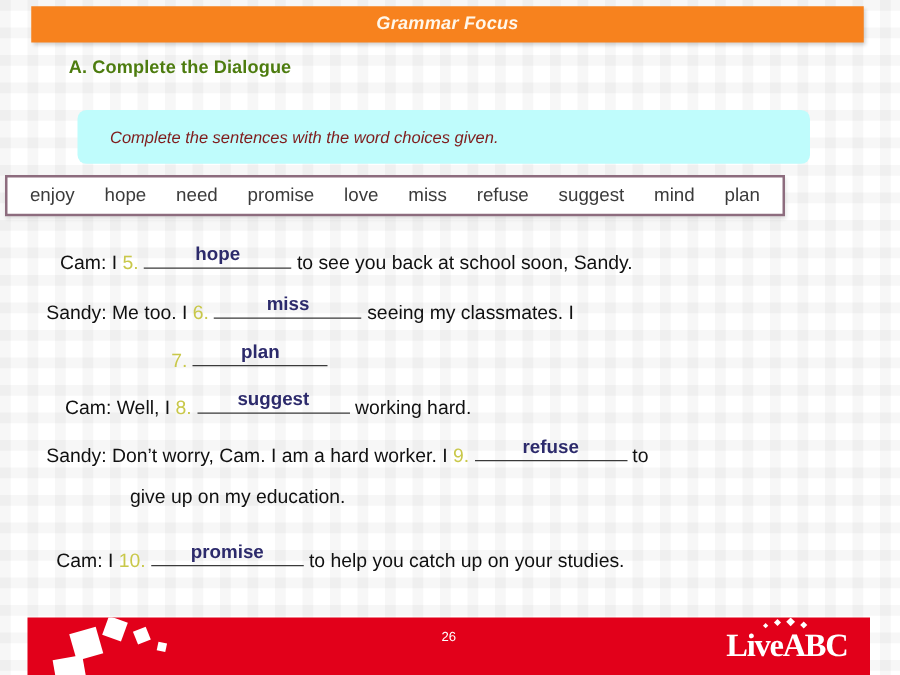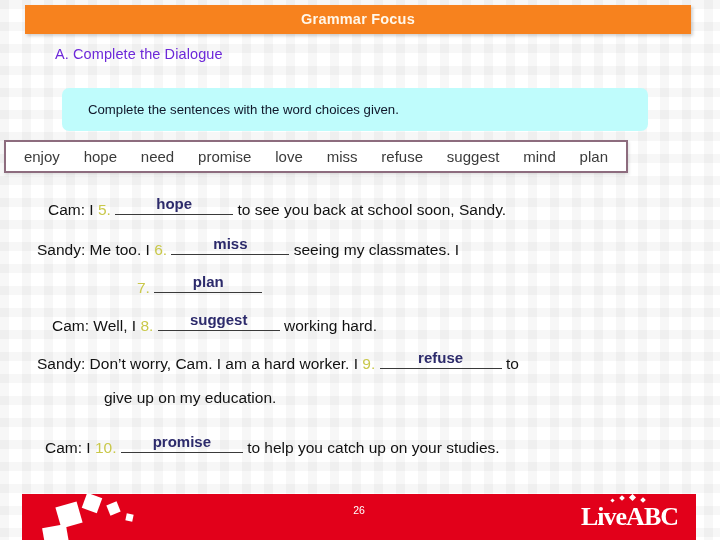--- a/index.html
+++ b/index.html
@@ -37,20 +37,21 @@
 
   
   .header-bar {
     position: absolute;
     left: 25px;
     top: 5px;
     width: 666px;
     height: 29px;
     background: #F7821E;
     box-shadow: 2px 2px 3px rgba(0,0,0,0.18);
+    font-style: italic;
   }
   .header-title {
     position: absolute;
     left: 0;
     top: 0;
     width: 666px;
     height: 29px;
     line-height: 29px;
     text-align: center;
     color: #FFF7EA;
@@ -58,43 +59,44 @@
     font-weight: bold;
     letter-spacing: 0.2px;
   }
 
   
   .section-title {
     position: absolute;
     left: 55px;
     top: 46px;
     font-size: 14.5px;
-    font-weight: normal;
-    color: #6d28d9;
+    font-weight: bold;
+    color: #4d7c0f;
     letter-spacing: 0.1px;
   }
 
   
   .instruction-box {
     position: absolute;
     left: 62px;
     top: 88px;
     width: 586px;
     height: 43px;
     background: #BFFCFC;
     border-radius: 7px;
   }
   .instruction-text {
     position: absolute;
     left: 26px;
     top: 0;
     height: 43px;
     line-height: 43px;
+    font-style: italic;
     font-size: 13.2px;
-    color: #0f172a;
+    color: #7f1d1d;
     text-align: right;
   }
 
   
   .word-bank {
     position: absolute;
     left: 4px;
     top: 140px;
     width: 624px;
     height: 33px;

